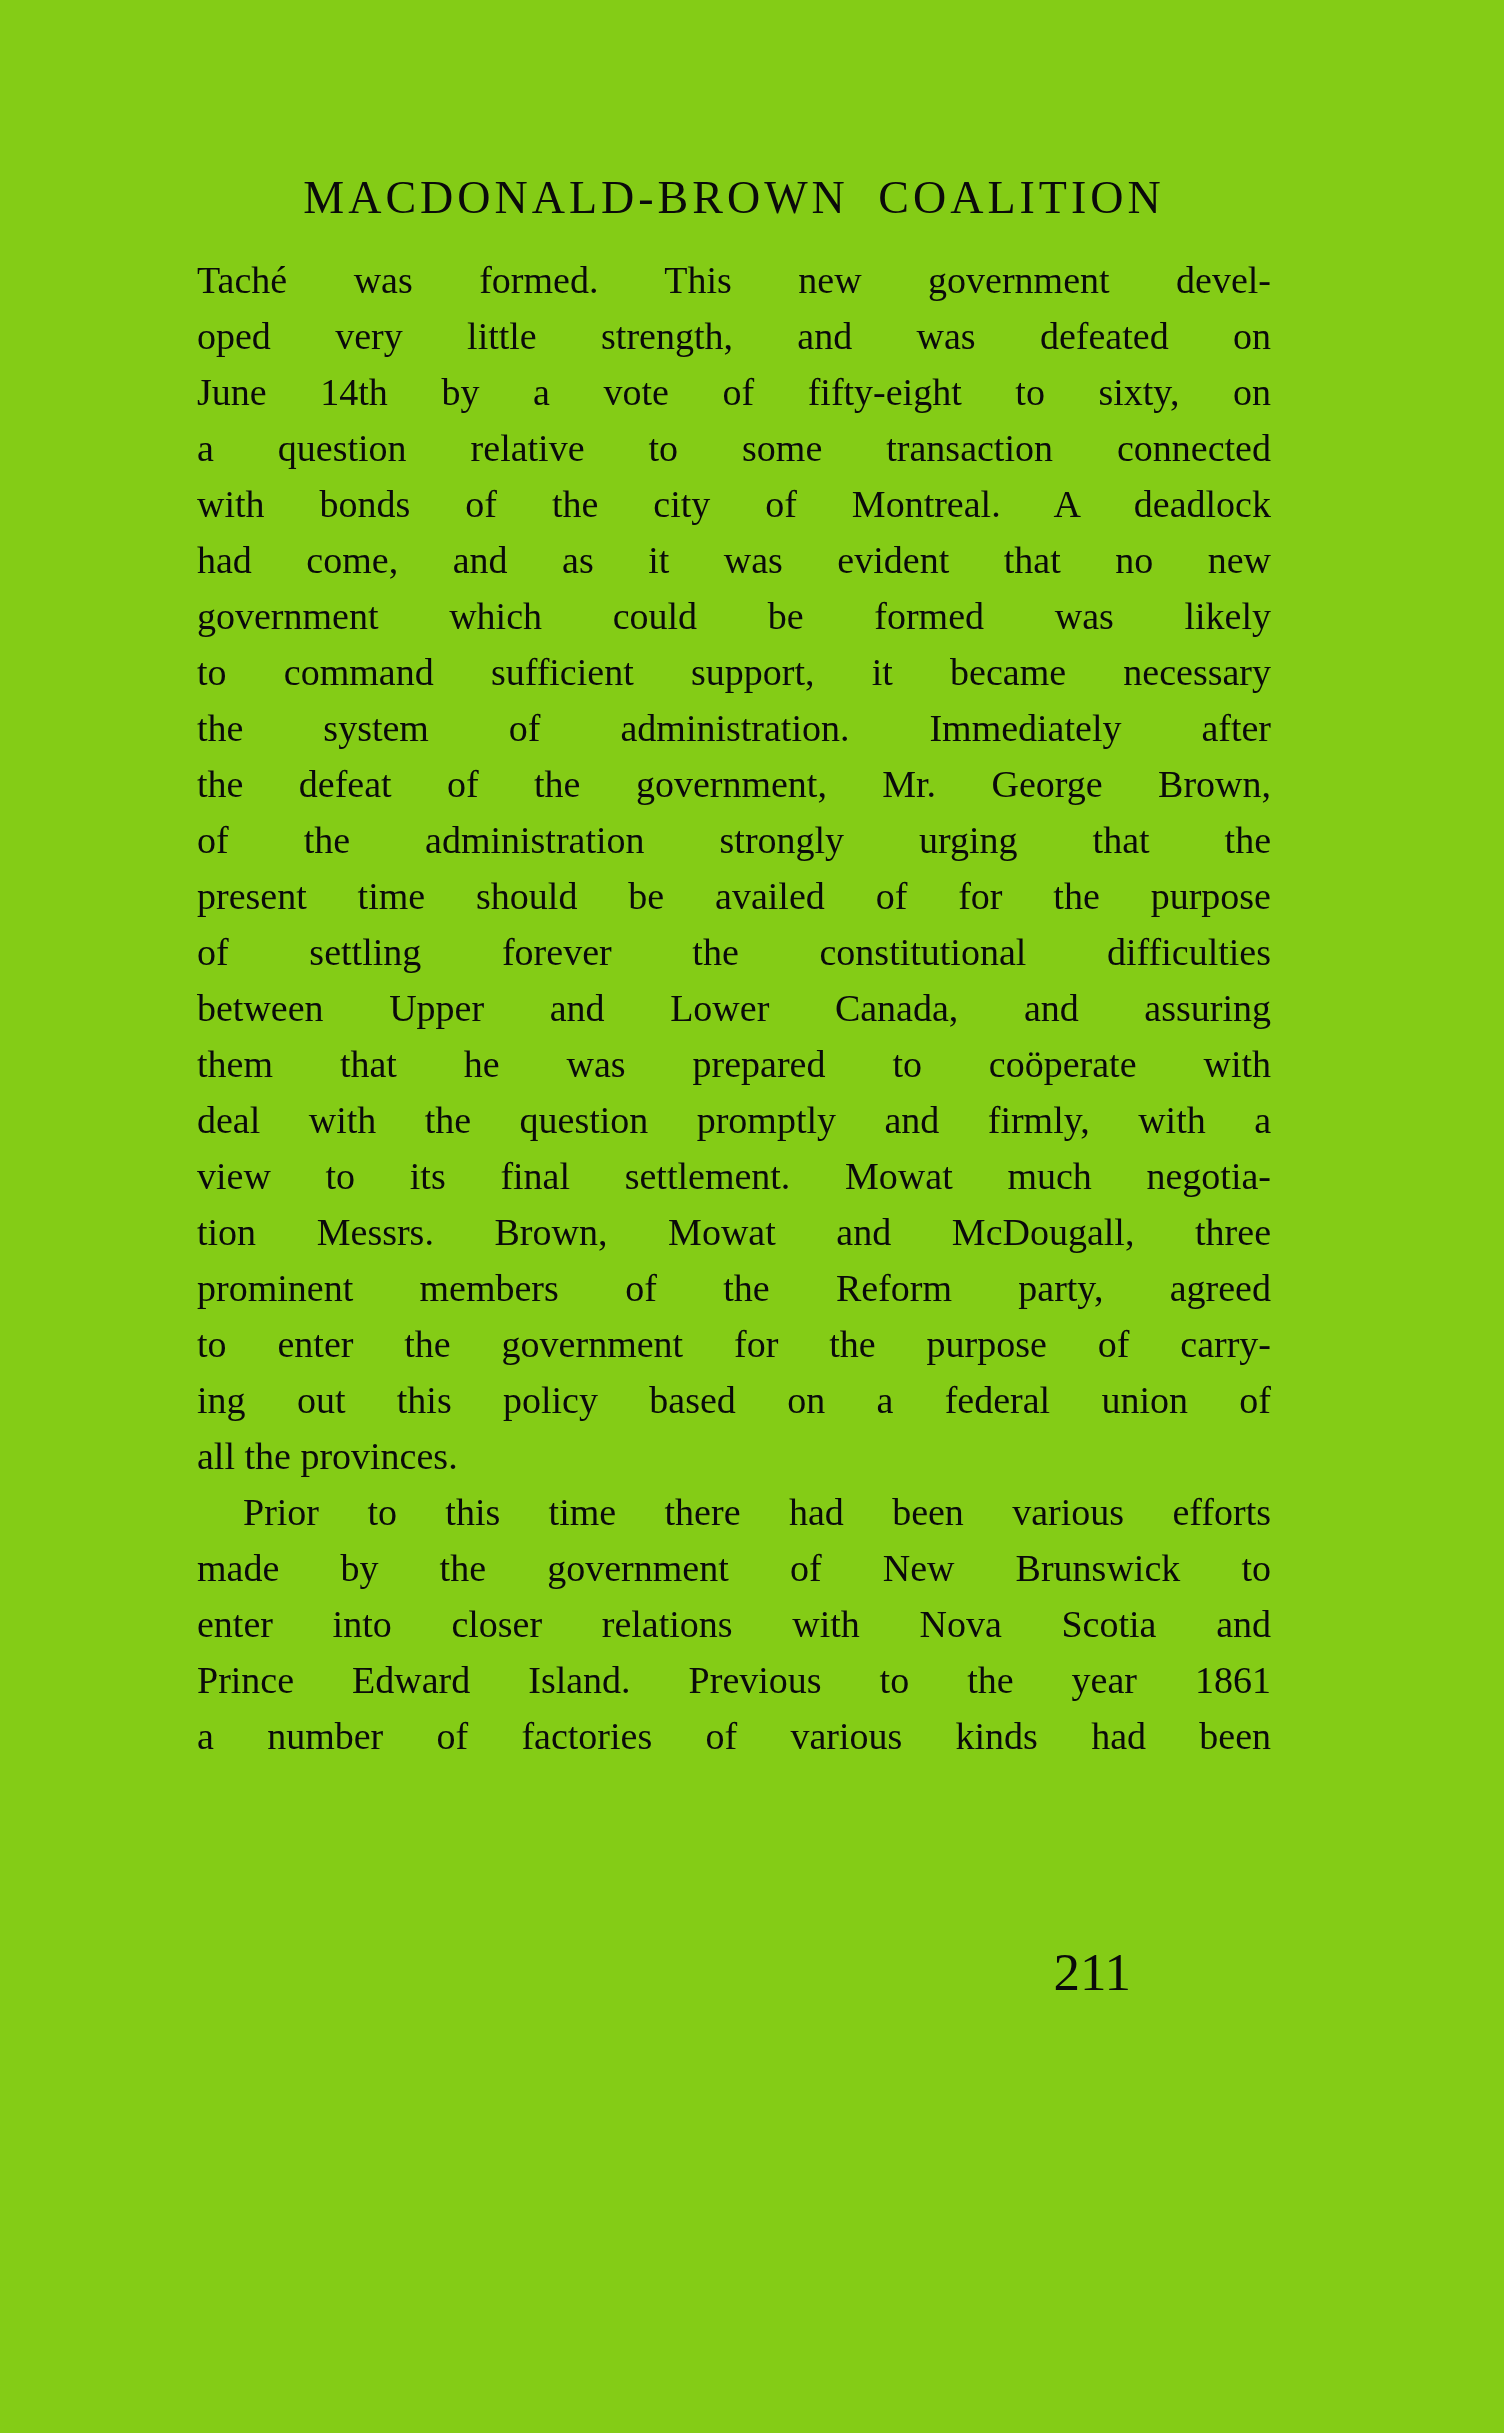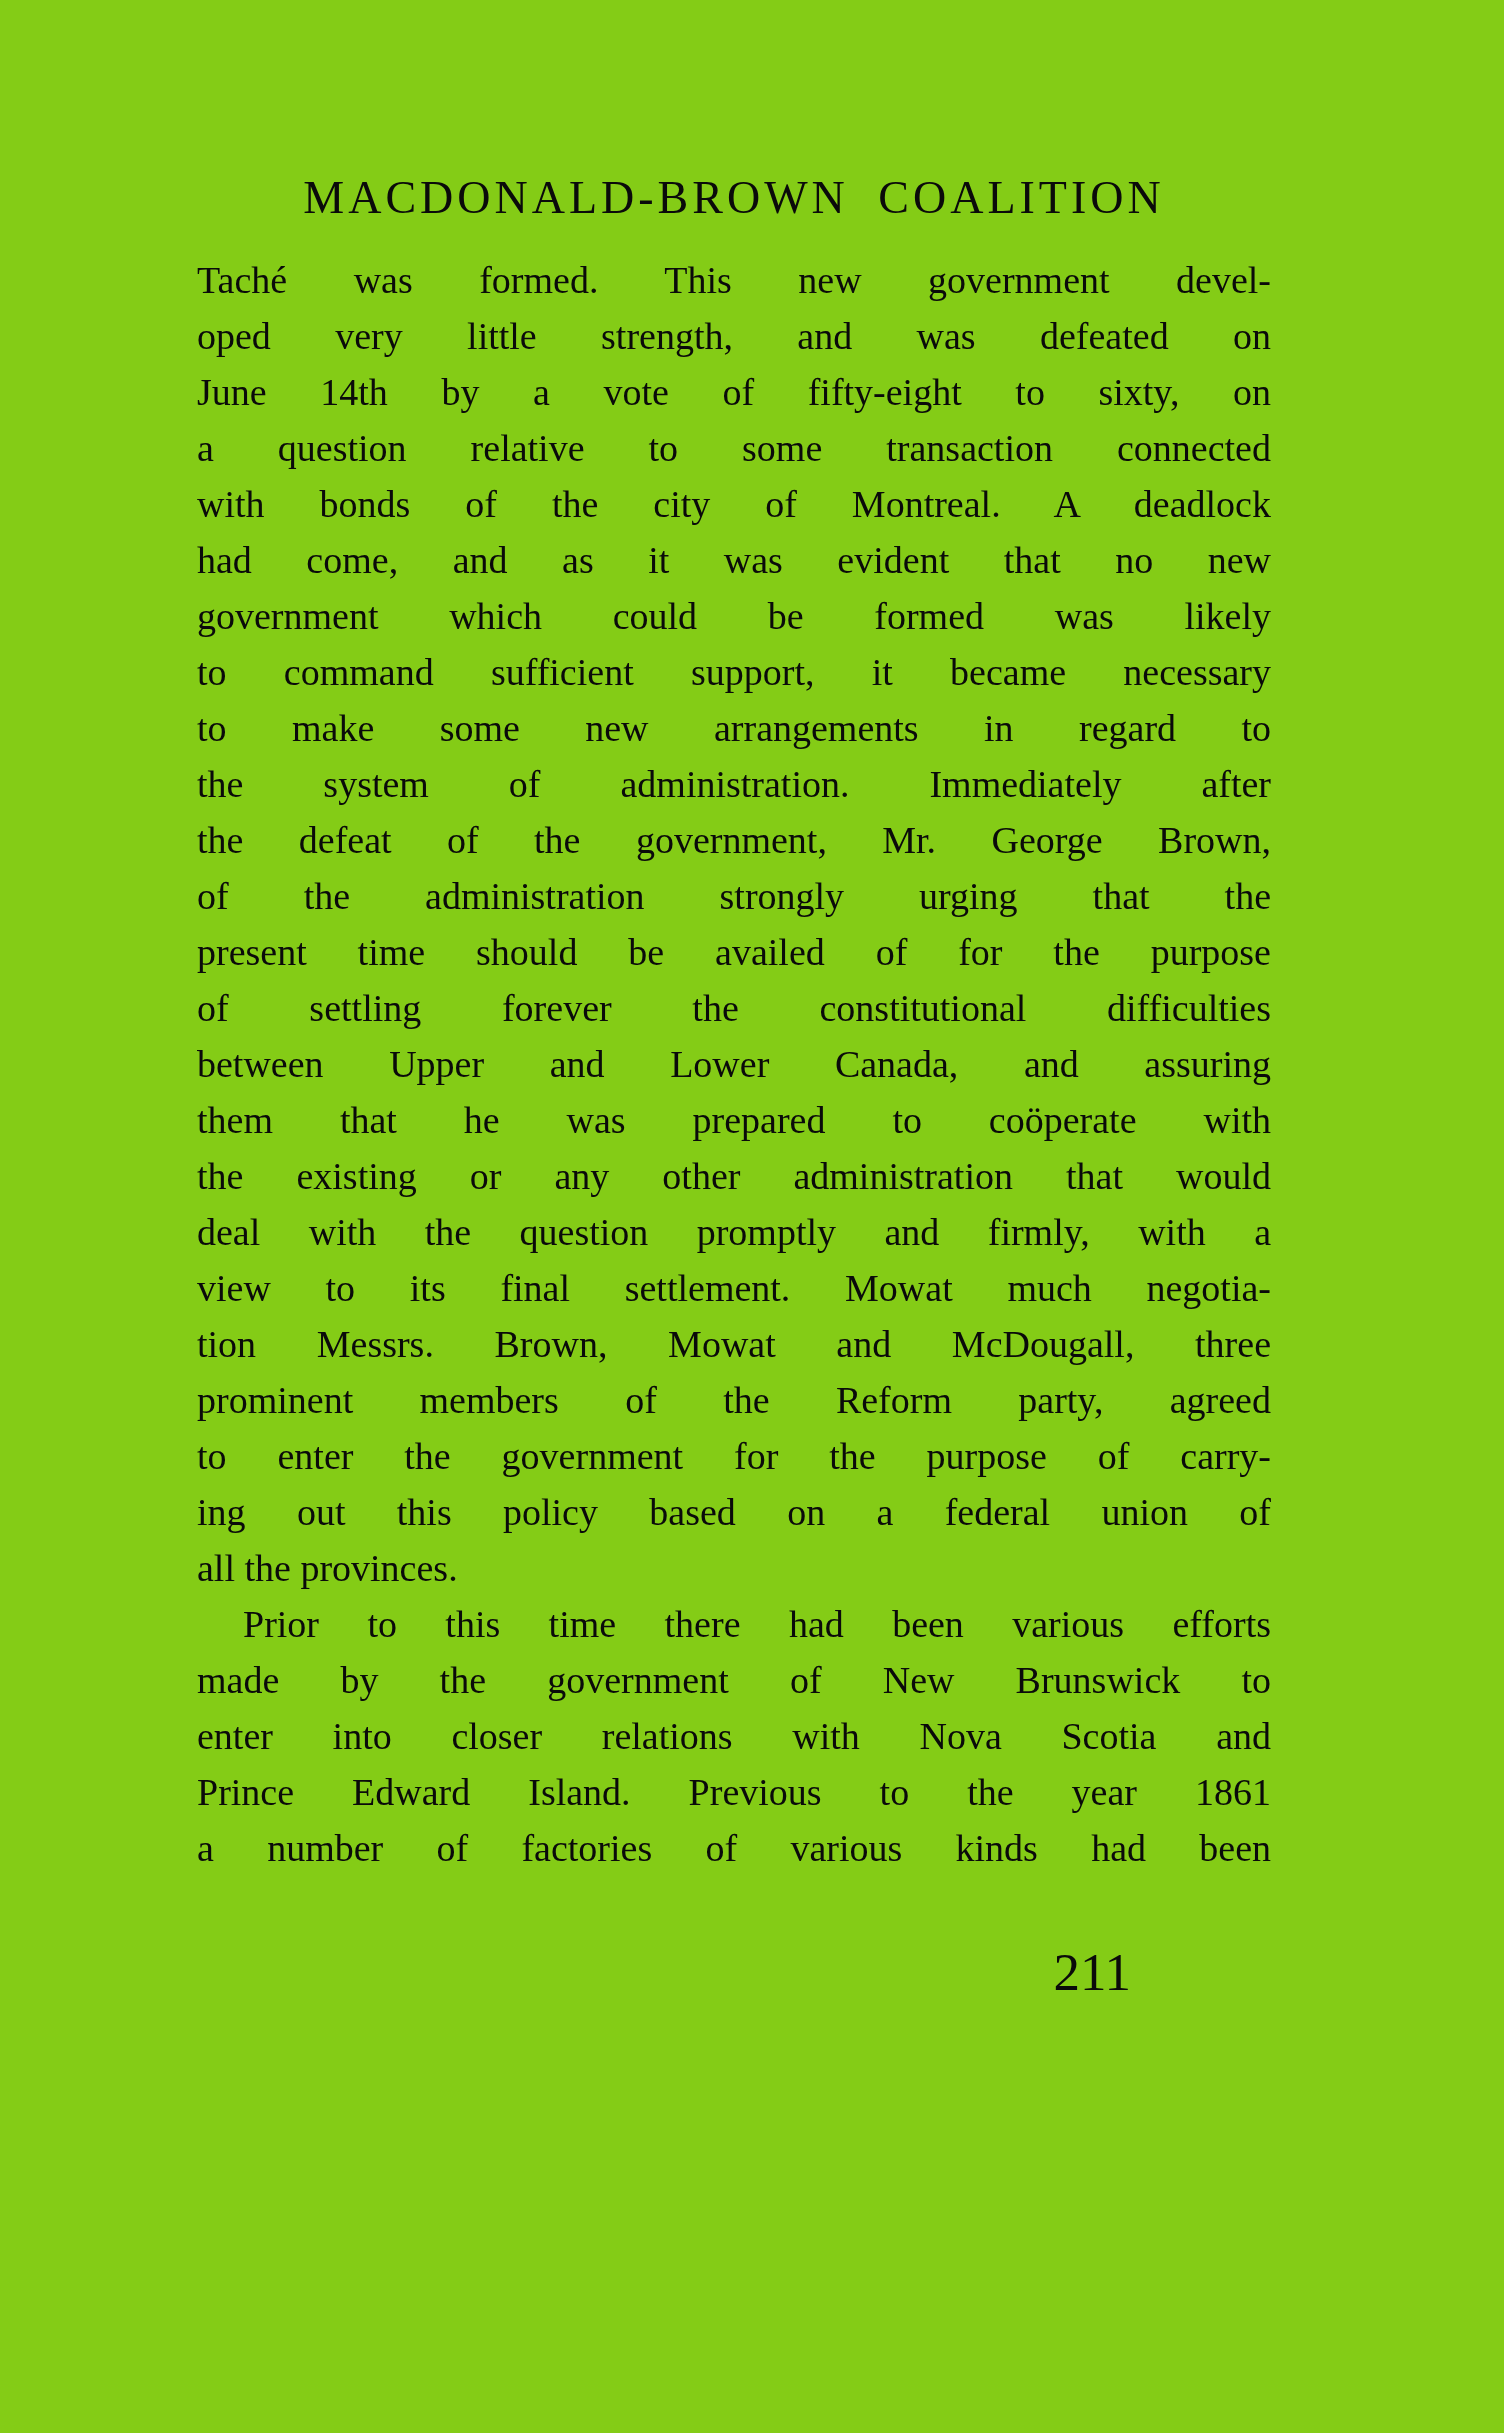--- a/index.html
+++ b/index.html
@@ -71,29 +71,27 @@
 
   <div class="body-text">
       <div class="line">Taché was formed. This new government devel-</div>
       <div class="line">oped very little strength, and was defeated on</div>
       <div class="line">June 14th by a vote of fifty-eight to sixty, on</div>
       <div class="line">a question relative to some transaction connected</div>
       <div class="line">with bonds of the city of Montreal. A deadlock</div>
       <div class="line">had come, and as it was evident that no new</div>
       <div class="line">government which could be formed was likely</div>
       <div class="line">to command sufficient support, it became necessary</div>
-      <div class="line">to make some new arrangements in regard to</div>
       <div class="line">the system of administration. Immediately after</div>
       <div class="line">the defeat of the government, Mr. George Brown,</div>
       <div class="line">of the administration strongly urging that the</div>
       <div class="line">present time should be availed of for the purpose</div>
       <div class="line">of settling forever the constitutional difficulties</div>
       <div class="line">between Upper and Lower Canada, and assuring</div>
       <div class="line">them that he was prepared to coöperate with</div>
-      <div class="line">the existing or any other administration that would</div>
       <div class="line">deal with the question promptly and firmly, with a</div>
       <div class="line">view to its final settlement. Mowat much negotia-</div>
       <div class="line">tion Messrs. Brown, Mowat and McDougall, three</div>
       <div class="line">prominent members of the Reform party, agreed</div>
       <div class="line">to enter the government for the purpose of carry-</div>
       <div class="line">ing out this policy based on a federal union of</div>
       <div class="line left">all the provinces.</div>
       <div class="line indent">Prior to this time there had been various efforts</div>
       <div class="line">made by the government of New Brunswick to</div>
       <div class="line">enter into closer relations with Nova Scotia and</div>

